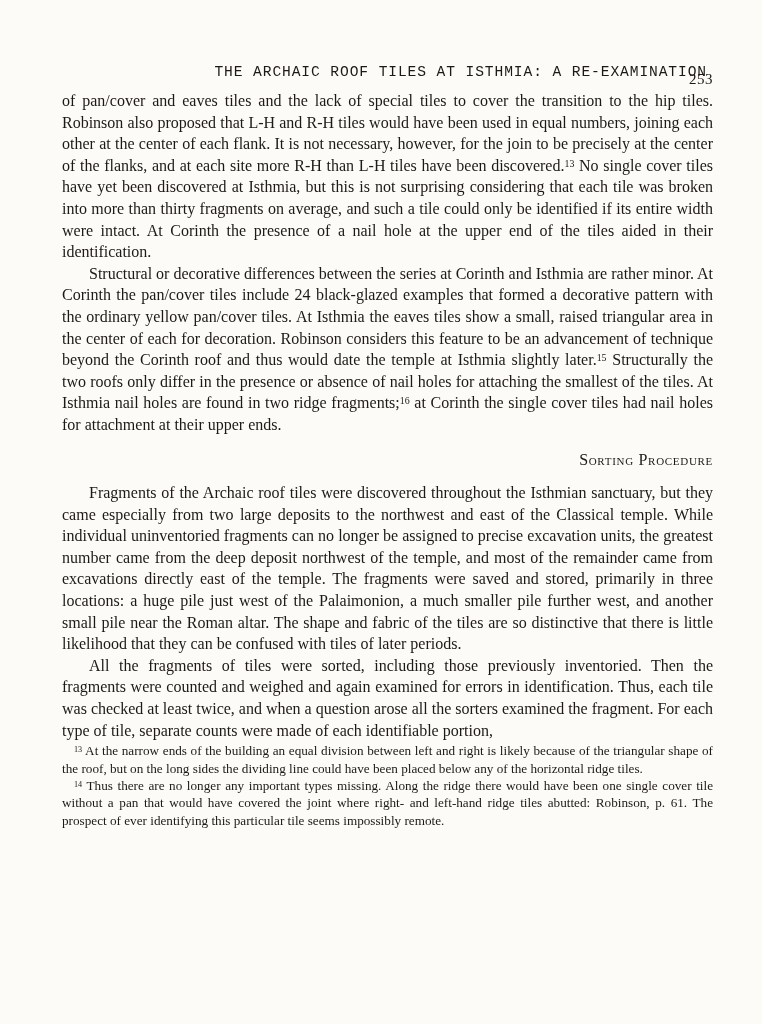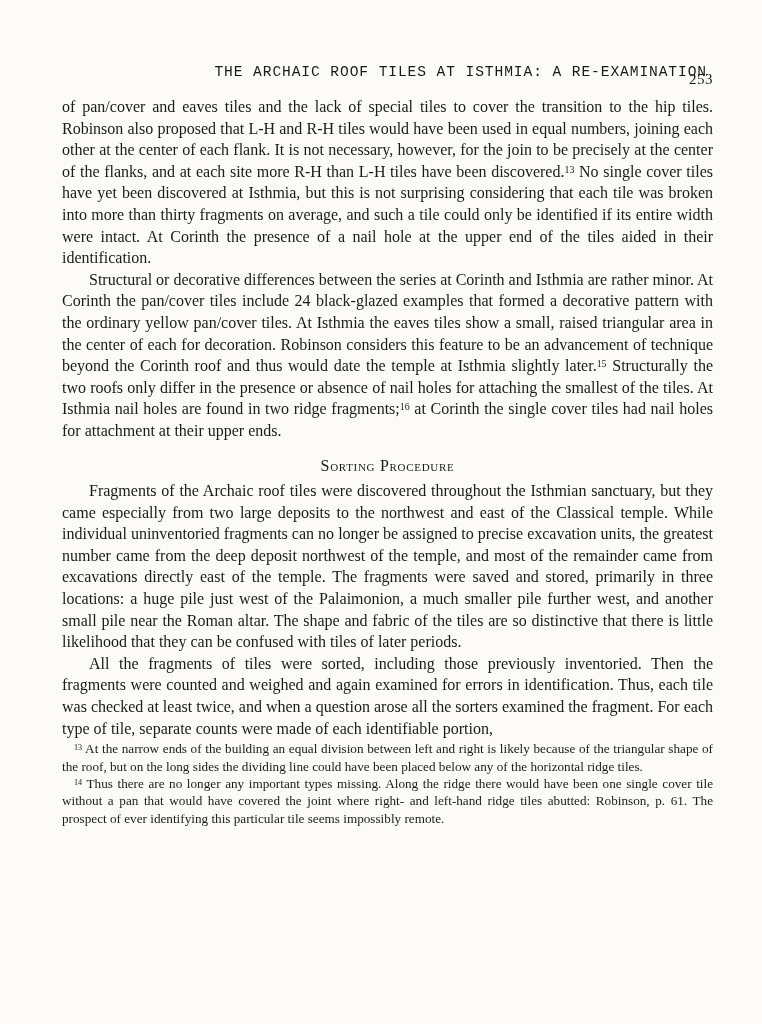--- a/index.html
+++ b/index.html
@@ -34,44 +34,44 @@
   }
   .runhead-pagenum {
     position: absolute;
     right: 0;
     top: 7px;
     font-size: 15px;
     letter-spacing: 0.5px;
   }
   .content {
     position: absolute;
-    top: 96px;
+    top: 90px;
     left: 62px;
     width: 651px;
   }
   .bodytext {
     font-size: 16px;
     line-height: 21.6px;
     text-align: justify;
   }
   .bodytext p {
     margin: 0;
     padding: 0;
   }
   .bodytext p.indent {
     text-indent: 27px;
   }
   h2.section-heading {
-    margin: 13px 0 4px 0;
+    margin: 13px 0 12px 0;
     font-weight: normal;
     font-size: 16px;
     line-height: 21.6px;
     font-variant: small-caps;
     letter-spacing: 0.7px;
-    text-align: center;
+    text-align: right;
   }
   .footnotes {
     margin-top: 1px;
     font-size: 13.2px;
     line-height: 17.4px;
     text-align: justify;
   }
   .footnotes p {
     margin: 0;
     padding: 0;

